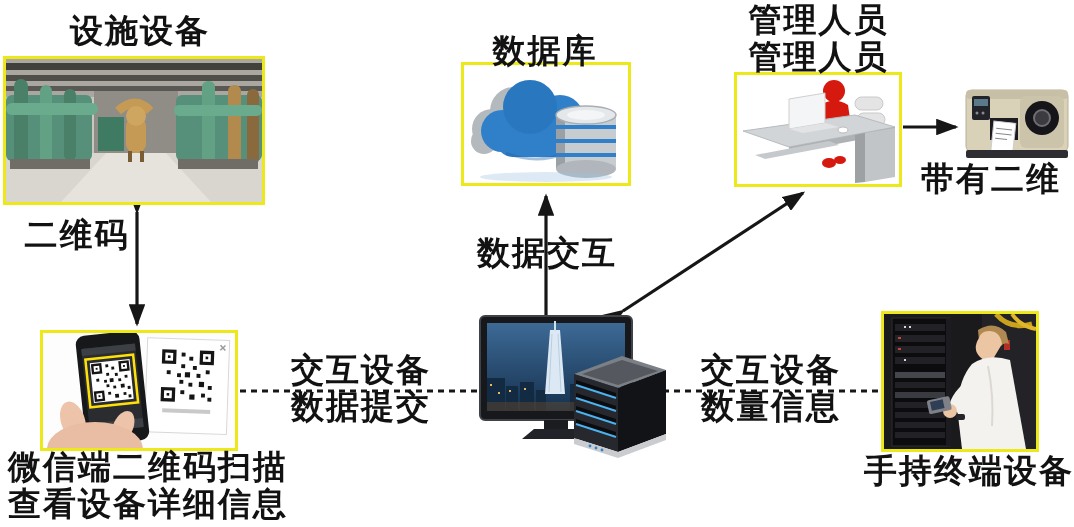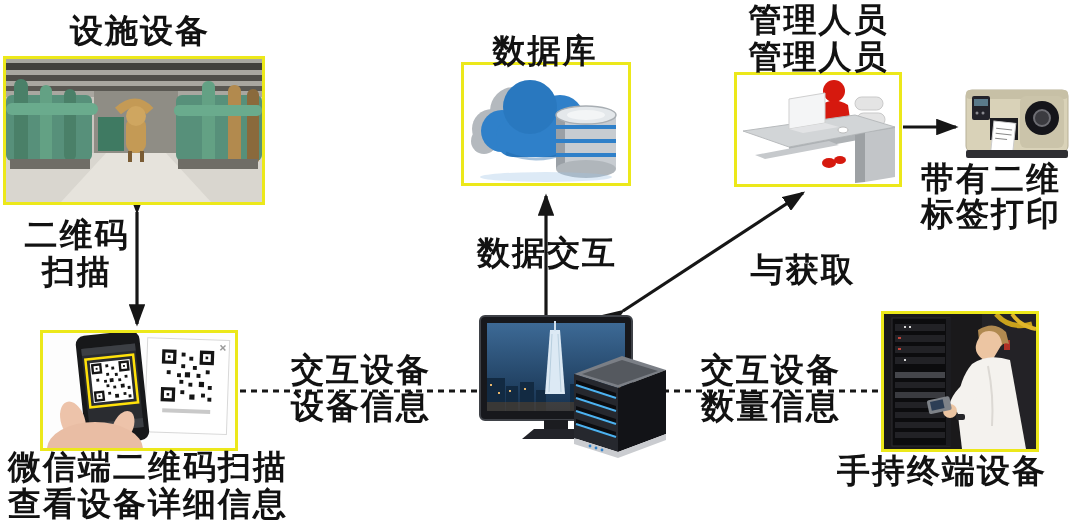--- a/index.html
+++ b/index.html
@@ -307,54 +307,51 @@
         <rect x="44" y="84" width="23" height="14" rx="2" fill="#7e8288"></rect>
         <rect x="47" y="86" width="13" height="9" fill="#2d3e55"></rect>
       </g>
     </svg>
   </div>
 
   <div class="lbl" style="left:20px;top:12px;width:240px;">设施设备</div>
 
   <div class="lbl" style="left:8px;top:216px;width:138px;">
     <div>二维码</div>
-    <div>扫描</div>
   </div>
 
   <div class="lbl" style="left:-2px;top:448px;width:300px;">
     <div>微信端二维码扫描</div>
     <div>查看设备详细信息</div>
   </div>
 
   <div class="lbl" style="left:455px;top:32px;width:180px;">数据库</div>
 
   <div class="lbl" style="left:458px;top:234px;width:178px;">数据交互</div>
 
 
   <div class="lbl" style="left:281px;top:351px;width:160px;">
     <div>交互设备</div>
-    <div>设备信息</div>
+    <div>数据提交</div>
   </div>
 
   <div class="lbl" style="left:691px;top:351px;width:160px;">
     <div>交互设备</div>
     <div>数量信息</div>
   </div>
 
   <div class="lbl" style="left:731px;top:1px;width:175px;">
     <div>管理人员</div>
     <div>管理人员</div>
   </div>
 
   <div class="lbl" style="left:712px;top:251px;width:182px;">
-    <div>与获取</div>
   </div>
 
   <div class="lbl left" style="left:921px;top:161px;width:153px;line-height:35px;">
     <div>带有二维</div>
-    <div>标签打印</div>
-  </div>
-
-  <div class="lbl" style="left:810px;top:452px;width:264px;">
+  </div>
+
+  <div class="lbl" style="left:810px;top:452px;width:264px;text-align:right;">
     <div>手持终端设备</div>
   </div>
 
 </div>
 
 </body></html>

